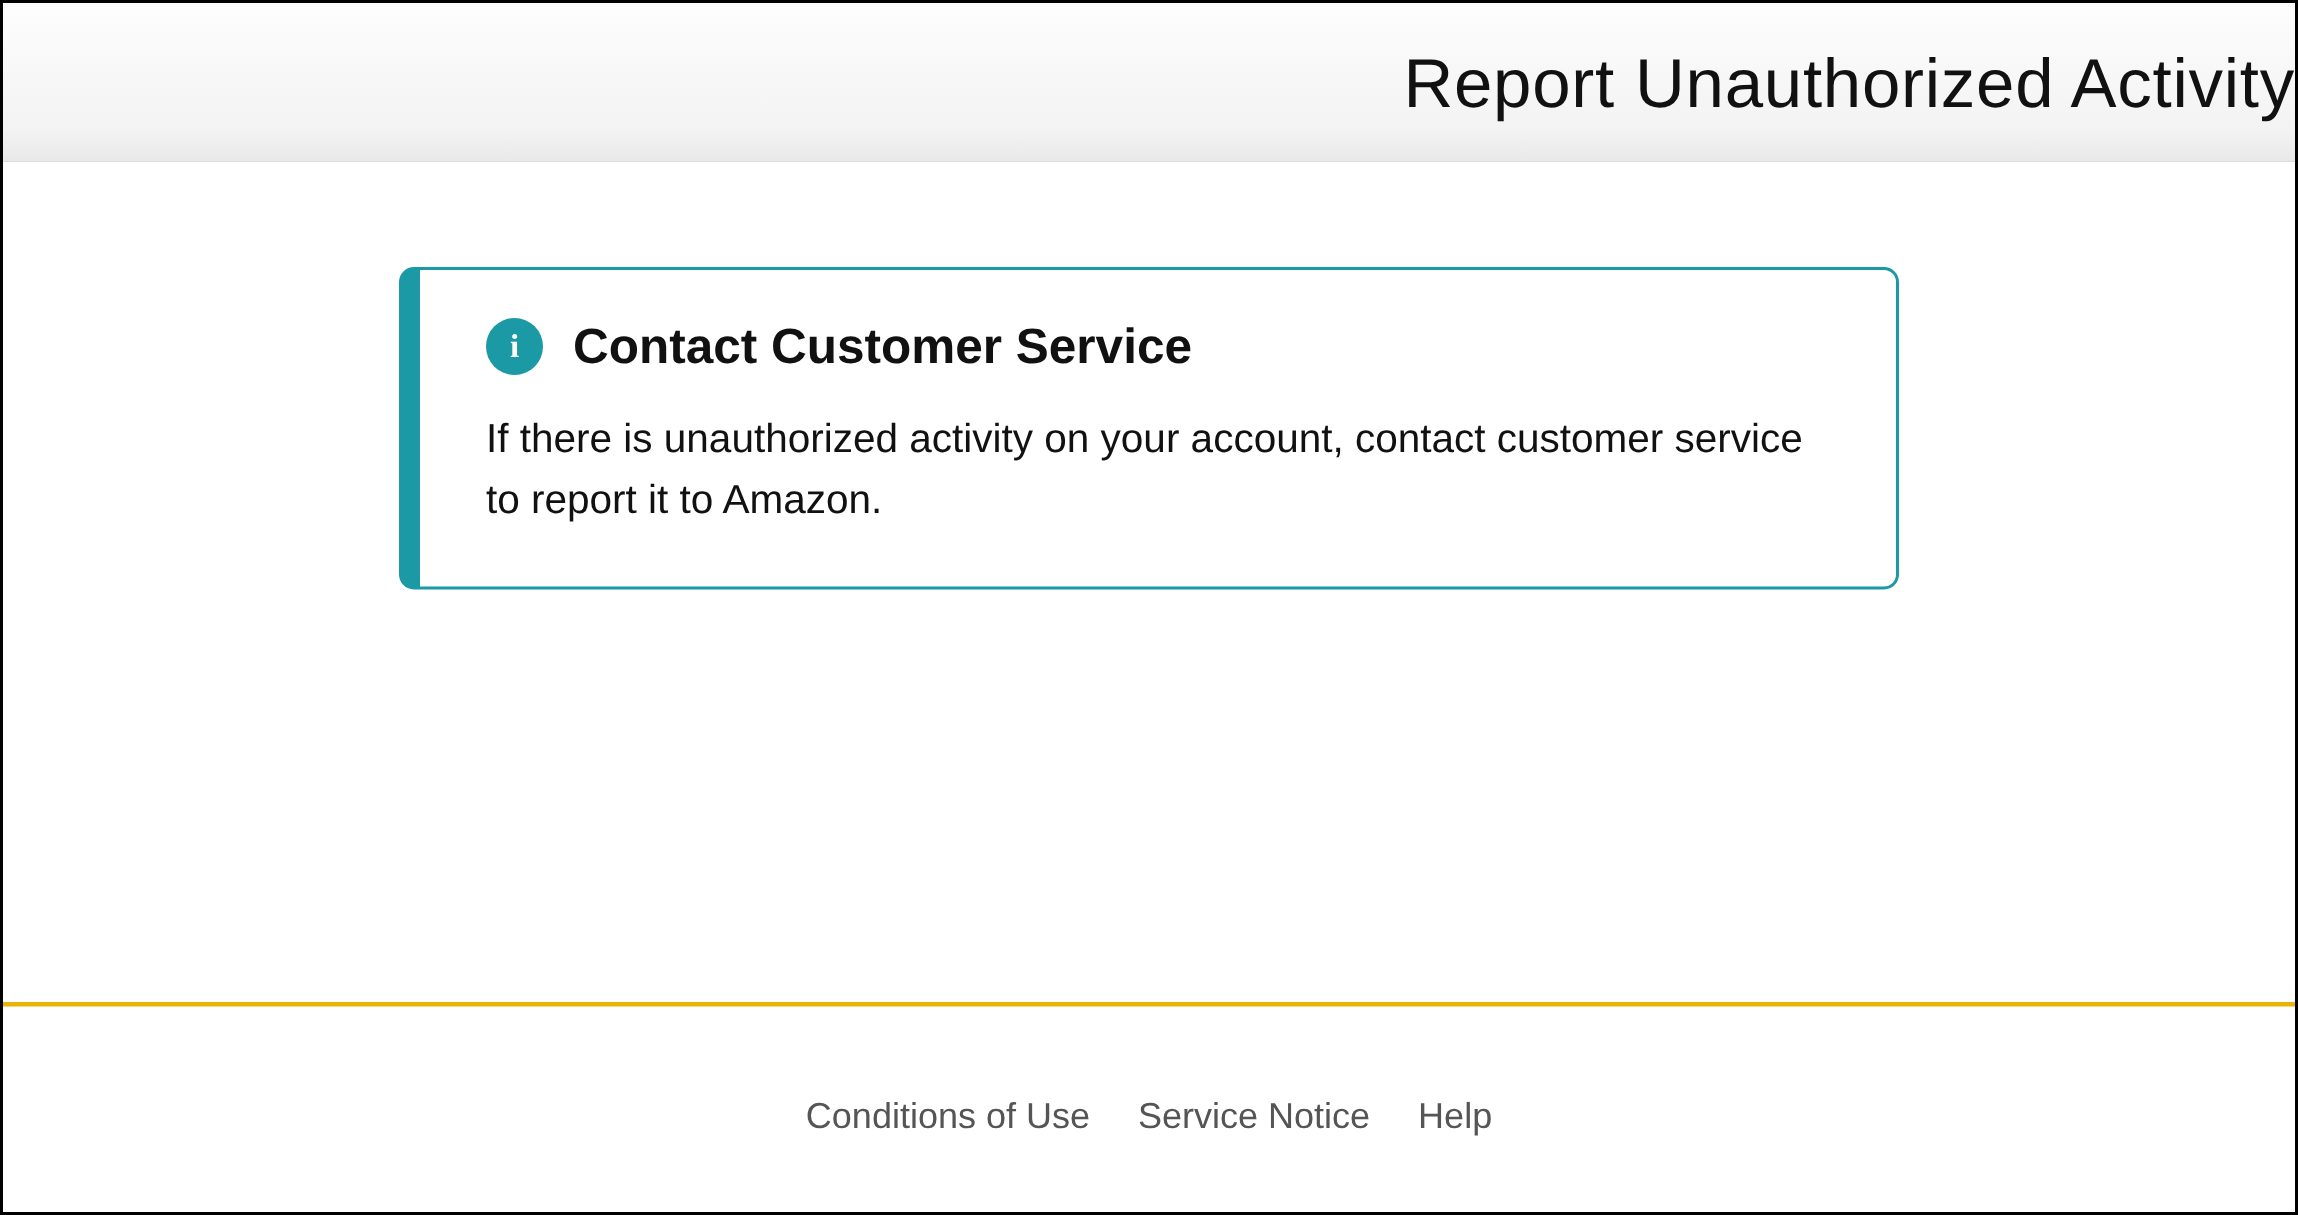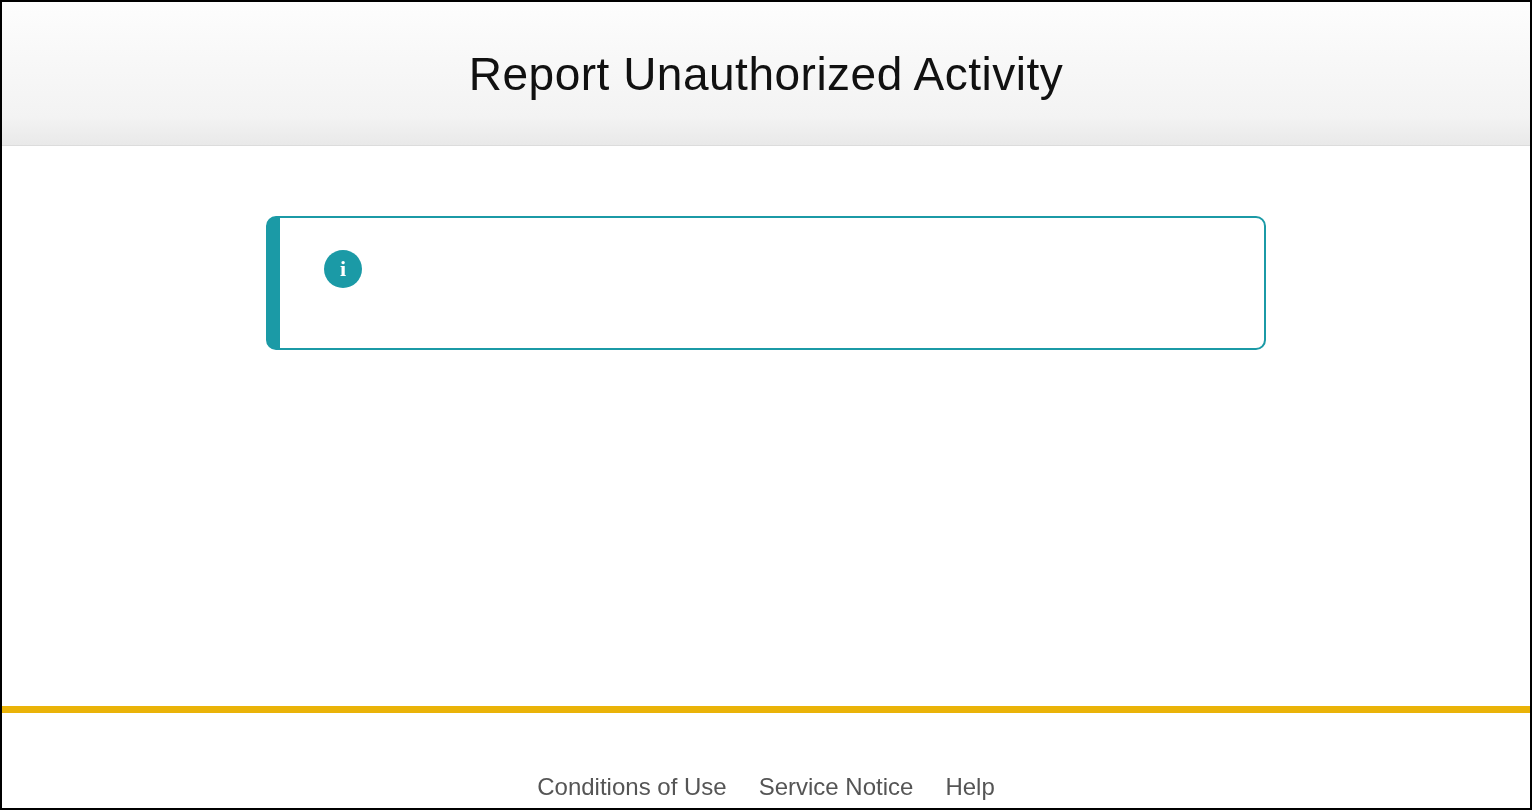--- a/index.html
+++ b/index.html
@@ -12,26 +12,26 @@
       font-family: Arial, "Helvetica Neue", Helvetica, sans-serif;
       background: #ffffff;
       width: 1532px;
       height: 810px;
       overflow: hidden;
       border: 2px solid #000000;
     }
     
     .header-bar {
       width: 100%;
-      height: 144px;
+      height: 106px;
       background: linear-gradient(to bottom, #fdfdfd 0%, #f3f3f3 80%, #e9e9e9 100%);
       border-bottom: 1px solid #dcdcdc;
       display: flex;
       align-items: center;
-      justify-content: center;
+      justify-content: flex-end;
     }
     
     .header-title {
       font-size: 46px;
       font-weight: 400;
       color: #111111;
       letter-spacing: 0.5px;
     }
     
     .main-content {
@@ -85,21 +85,21 @@
     
     .alert-body {
       font-size: 27px;
       font-weight: 400;
       line-height: 1.5;
       color: #111111;
     }
     
     .footer-area {
       width: 100%;
-      border-top: 7px solid #eab308;
+      border-top: 3px solid #eab308;
       padding-top: 60px;
       display: flex;
       justify-content: center;
       gap: 32px;
     }
     
     .footer-link {
       font-size: 24px;
       color: #555555;
       text-decoration: none;
@@ -112,21 +112,23 @@
 <div class="header-bar">
   <h1 class="header-title">Report Unauthorized Activity</h1>
 </div>
 
 <div class="main-content">
   <div class="alert-box">
     <div class="alert-header">
       <div class="info-icon">
         <span class="info-icon-letter">i</span>
       </div>
+      <div class="alert-title">Contact Customer Service</div>
     </div>
+    <div class="alert-body">If there is unauthorized activity on your account, contact customer service to report it to Amazon.</div>
   </div>
 </div>
 
 <div class="footer-area">
   <a class="footer-link">Conditions of Use</a>
   <a class="footer-link">Service Notice</a>
   <a class="footer-link">Help</a>
 </div>
 
 </body></html>

